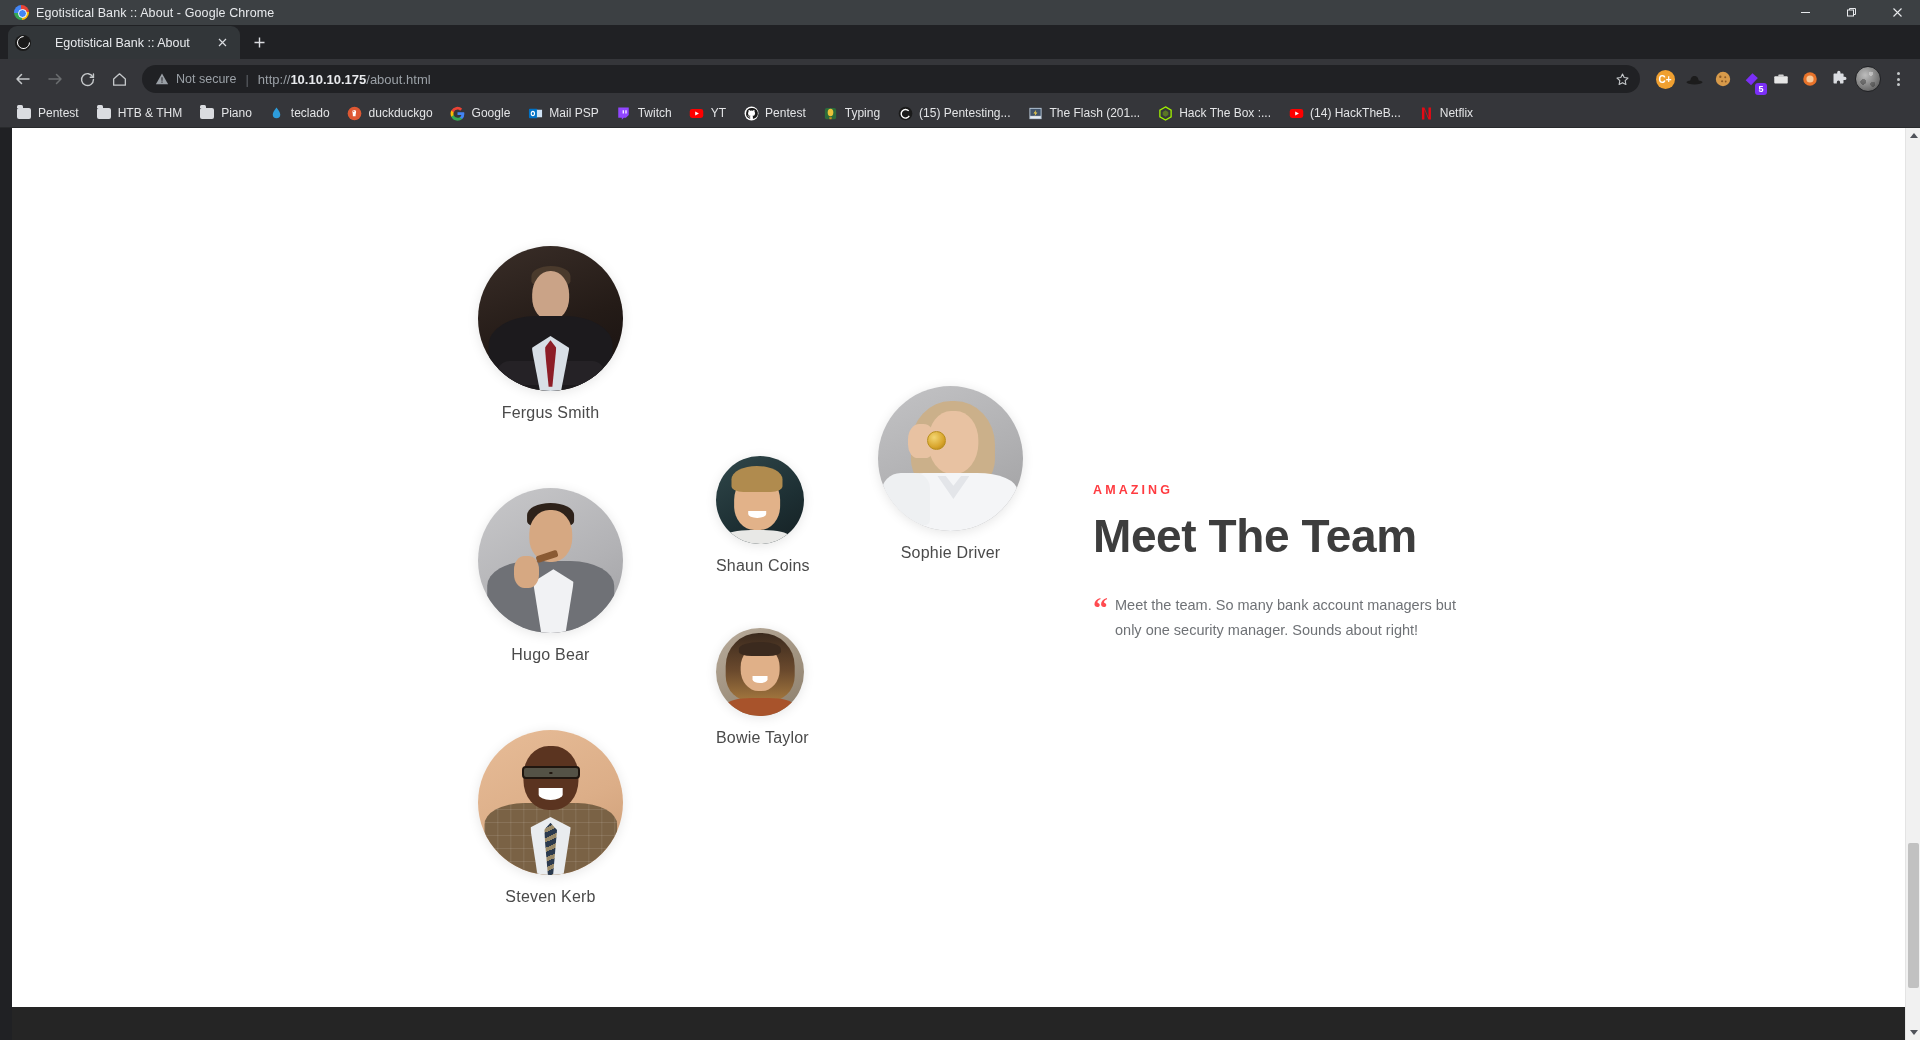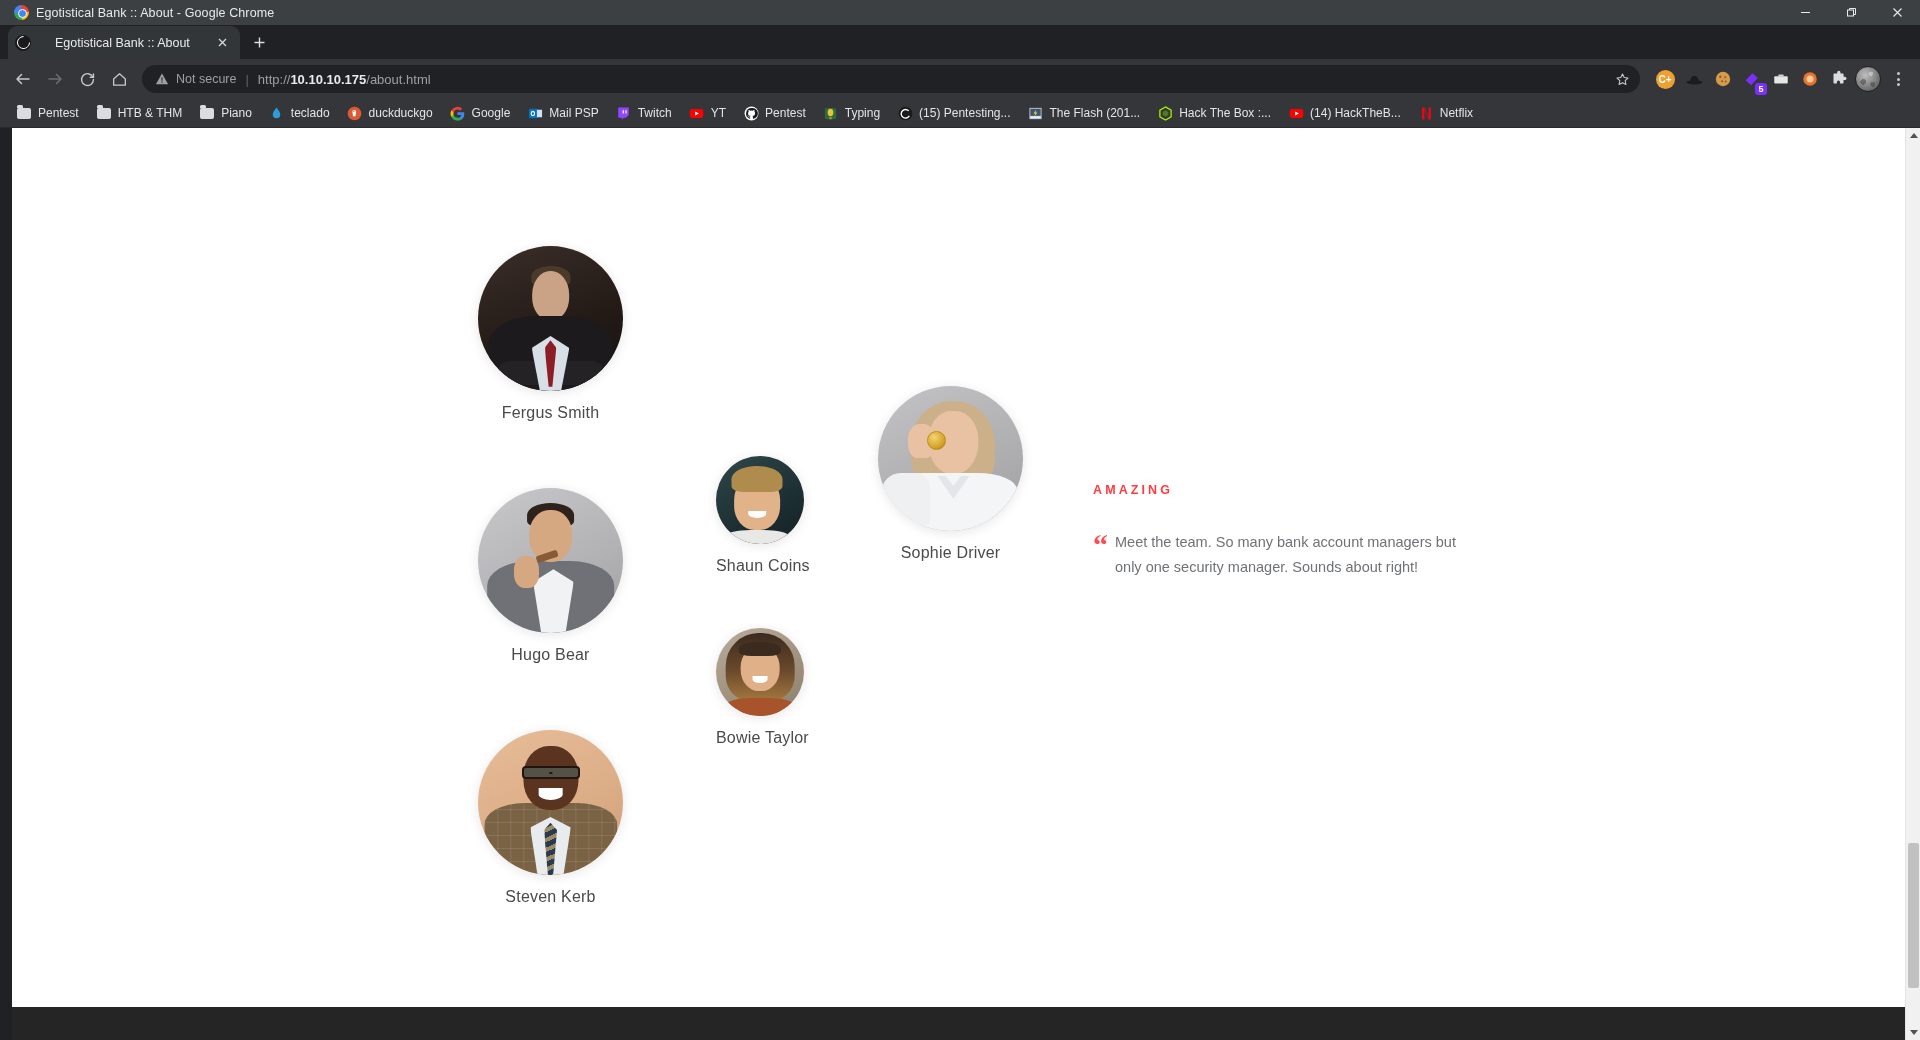--- a/index.html
+++ b/index.html
@@ -758,20 +758,21 @@
                 <i class="shirt"></i>
                 <i class="tie"></i>
             </div>
           </div>
           <div class="member-name">Steven Kerb</div>
         </div>
       </div>
 
       <div class="copy">
         <div class="eyebrow">AMAZING</div>
+        <h1 class="headline">Meet The Team</h1>
         <div class="quote-wrap">
           <span class="quote-mark">“</span>
           <p class="quote-text">Meet the team. So many bank account managers but only one security manager. Sounds about right!</p>
         </div>
       </div>
 
       <div class="page-footer"></div>
     </div>
   </div>
 

